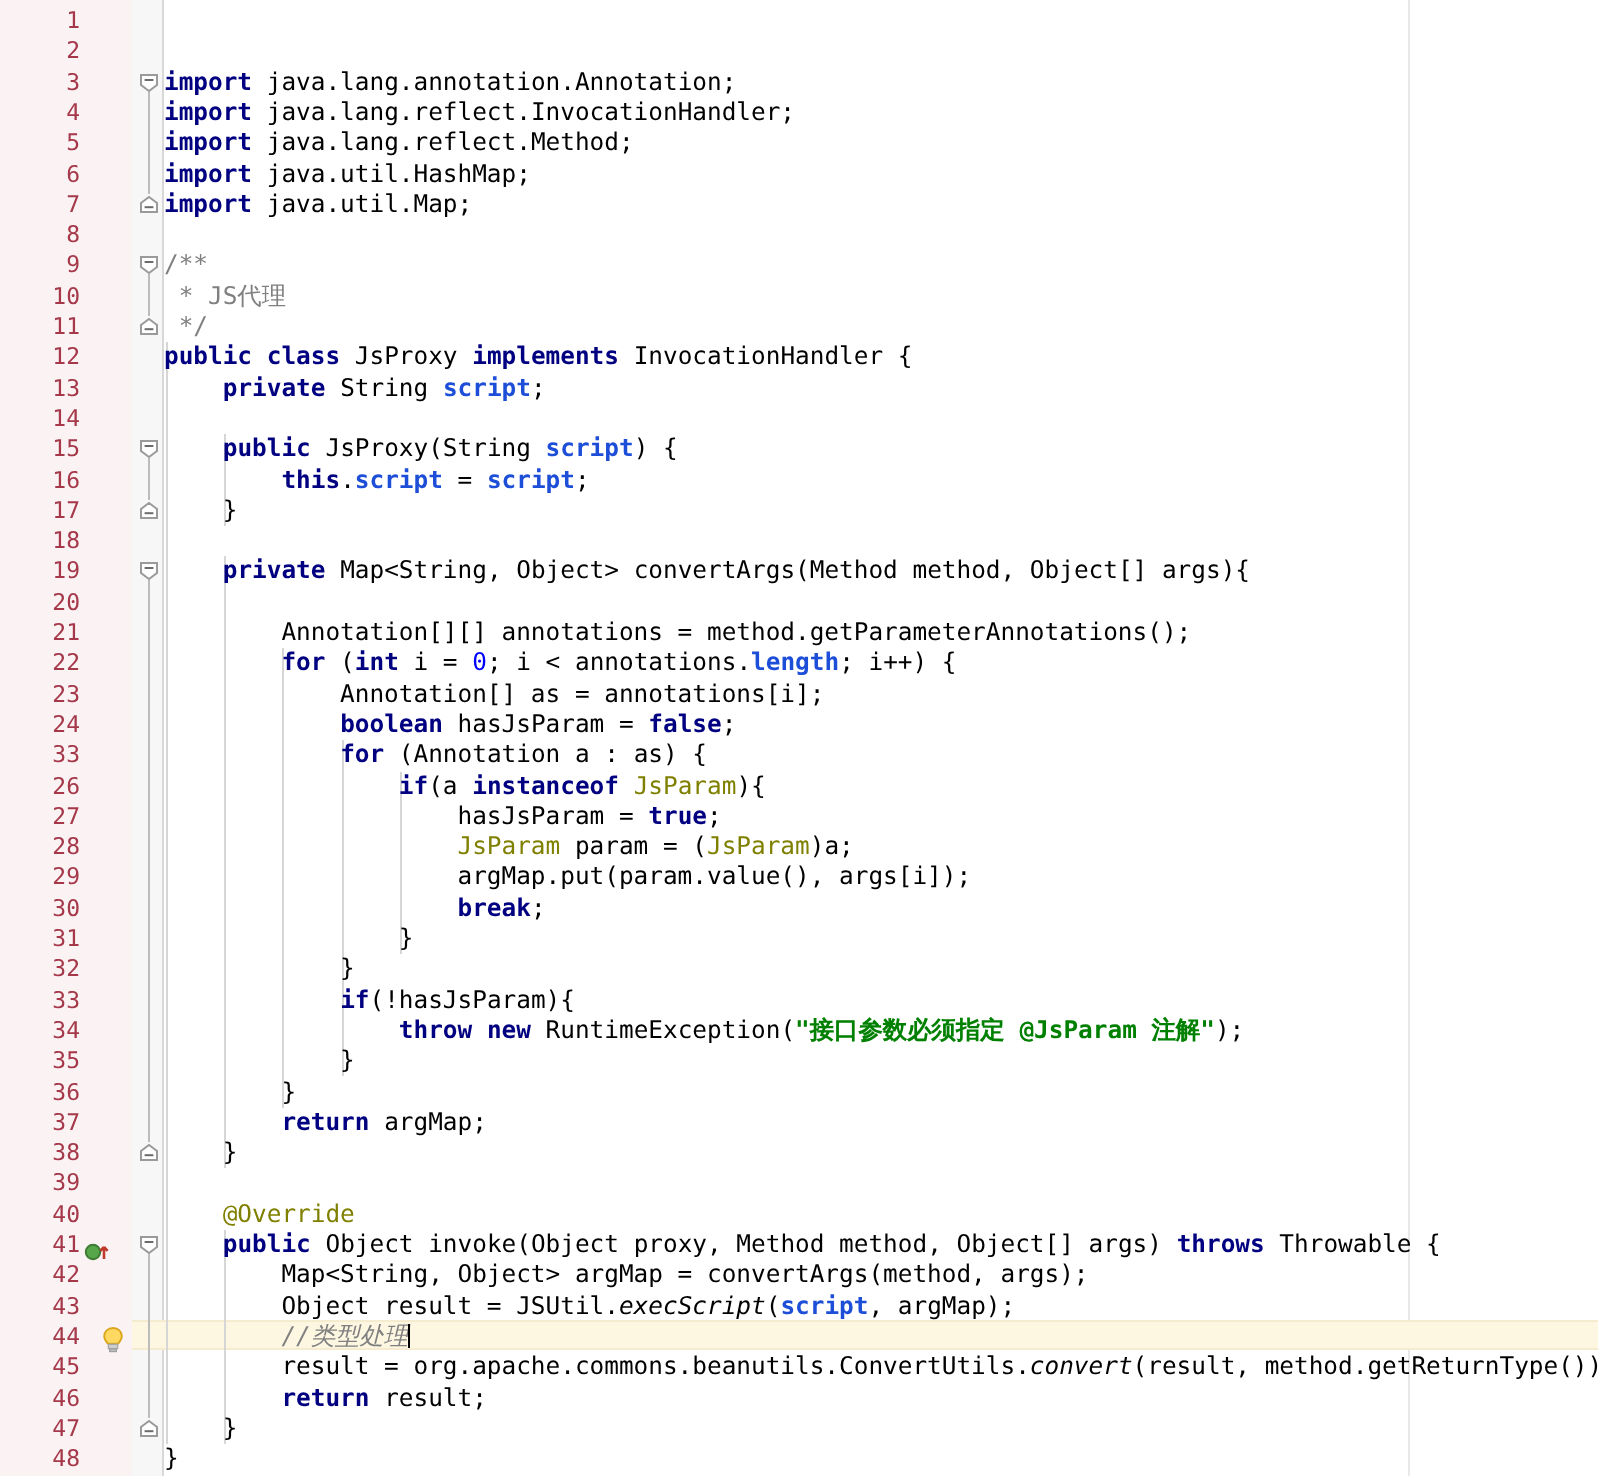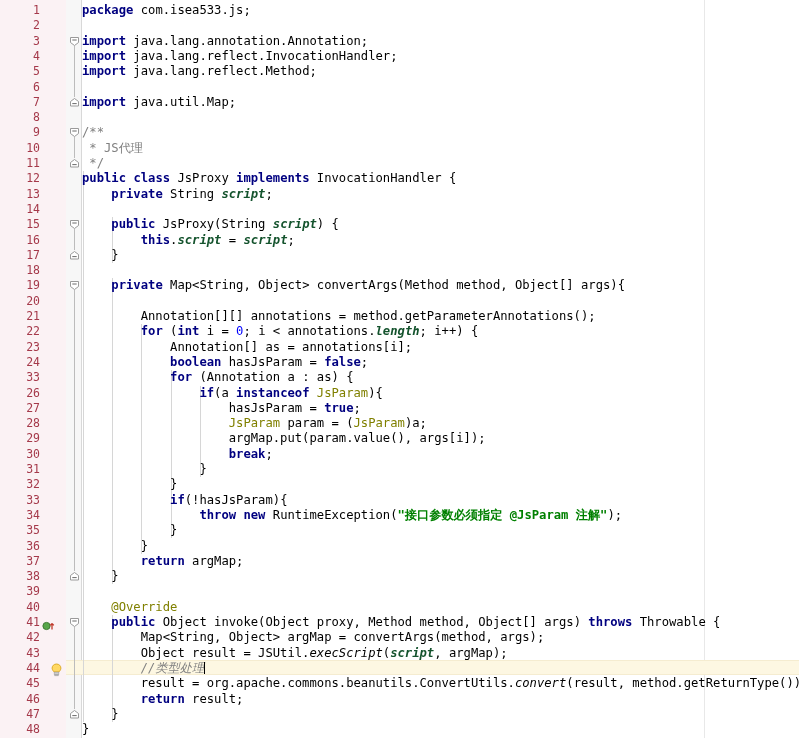--- a/index.html
+++ b/index.html
@@ -83,21 +83,21 @@
     background: #fdf7e2;
     border-top: 1px solid #f5ecd0;
     border-bottom: 1px solid #f5ecd0;
   }
   
   .kw   { color: #000080; font-weight: bold; }
   .str  { color: #008000; font-weight: bold; }
   .cmt  { color: #808080; font-style: italic; }
   .doc  { color: #808080; }
   .anno { color: #808000; }
-  .fld  { color: #14532d; font-weight: bold; font-style: italic; }
+  .fld  { color: #1d4ed8; font-weight: bold; }
   .num  { color: #0000ff; }
   .stat { font-style: italic; }
   
   .indent {
     position: absolute;
     width: 1px;
     background: #d6d6d6;
   }
   
   .foldmark {
@@ -217,26 +217,26 @@
       <div class="indent" style="left: 82.5px; top: 171.3px; height: 550.8px;"></div>
       <div class="indent" style="left: 111.86px; top: 217.2px; height: 45.9px;"></div>
       <div class="indent" style="left: 111.86px; top: 278.4px; height: 306px;"></div>
       <div class="indent" style="left: 111.86px; top: 615px; height: 107.1px;"></div>
       <div class="indent" style="left: 141.22px; top: 324.3px; height: 229.5px;"></div>
       <div class="indent" style="left: 170.58px; top: 370.2px; height: 122.4px;"></div>
       <div class="indent" style="left: 170.58px; top: 492.6px; height: 45.9px;"></div>
       <div class="indent" style="left: 199.94px; top: 385.5px; height: 91.8px;"></div>
     </div>
   <div id="rows">
-      <div class="row" style="top: 3px;"><div class="lnum">1</div><div class="codetext"><span class="kw">package</span> com.isea533.js;</div></div>
+      <div class="row" style="top: 3px;"><div class="lnum">1</div></div>
       <div class="row" style="top: 18.3px;"><div class="lnum">2</div><div class="codetext"></div></div>
       <div class="row" style="top: 33.6px;"><div class="lnum">3</div><div class="codetext"><span class="kw">import</span> java.lang.annotation.Annotation;</div></div>
       <div class="row" style="top: 48.9px;"><div class="lnum">4</div><div class="codetext"><span class="kw">import</span> java.lang.reflect.InvocationHandler;</div></div>
       <div class="row" style="top: 64.2px;"><div class="lnum">5</div><div class="codetext"><span class="kw">import</span> java.lang.reflect.Method;</div></div>
-      <div class="row" style="top: 79.5px;"><div class="lnum">6</div></div>
+      <div class="row" style="top: 79.5px;"><div class="lnum">6</div><div class="codetext"><span class="kw">import</span> java.util.HashMap;</div></div>
       <div class="row" style="top: 94.8px;"><div class="lnum">7</div><div class="codetext"><span class="kw">import</span> java.util.Map;</div></div>
       <div class="row" style="top: 110.1px;"><div class="lnum">8</div><div class="codetext"></div></div>
       <div class="row" style="top: 125.4px;"><div class="lnum">9</div><div class="codetext"><span class="doc">/**</span></div></div>
       <div class="row" style="top: 140.7px;"><div class="lnum">10</div><div class="codetext"><span class="doc"> * JS代理</span></div></div>
       <div class="row" style="top: 156px;"><div class="lnum">11</div><div class="codetext"><span class="doc"> */</span></div></div>
       <div class="row" style="top: 171.3px;"><div class="lnum">12</div><div class="codetext"><span class="kw">public</span> <span class="kw">class</span> JsProxy <span class="kw">implements</span> InvocationHandler {</div></div>
       <div class="row" style="top: 186.6px;"><div class="lnum">13</div><div class="codetext">    <span class="kw">private</span> String <span class="fld">script</span>;</div></div>
       <div class="row" style="top: 201.9px;"><div class="lnum">14</div><div class="codetext"></div></div>
       <div class="row" style="top: 217.2px;"><div class="lnum">15</div><div class="codetext">    <span class="kw">public</span> JsProxy(String <span class="fld">script</span>) {</div></div>
       <div class="row" style="top: 232.5px;"><div class="lnum">16</div><div class="codetext">        <span class="kw">this</span>.<span class="fld">script</span> = <span class="fld">script</span>;</div></div>

